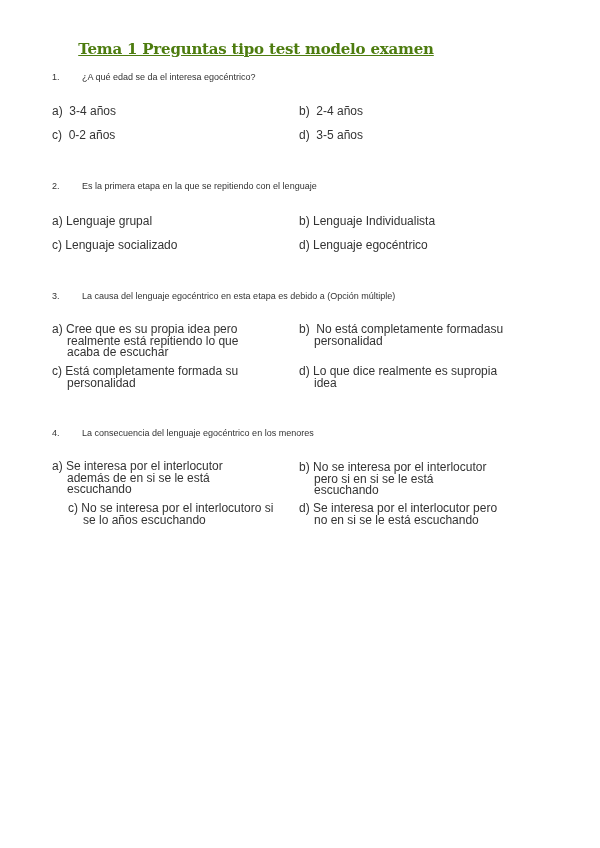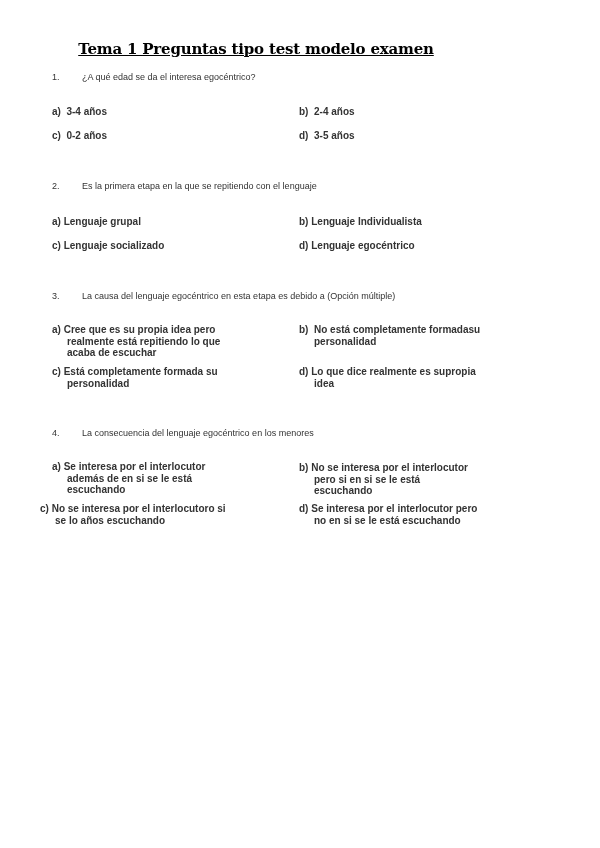--- a/index.html
+++ b/index.html
@@ -3,28 +3,28 @@
   <meta charset="utf-8">
   <style>
     html, body { margin: 0; padding: 0; }
     body {
       width: 600px; height: 848px; background: #ffffff; position: relative; overflow: hidden;
       font-family: "Liberation Sans", sans-serif; color: #222222;
     }
     .title {
       position: absolute; left: 0; width: 512px; top: 40px; text-align: center;
       font-family: "DejaVu Serif", serif; font-size: 15px; font-weight: bold;
-      color: #000000; text-decoration: underline; letter-spacing: -0.2px;
+      color: #4d7c0f; text-decoration: underline; letter-spacing: -0.2px;
     }
     .q {
       position: absolute; left: 52px; font-size: 9px; color: #333;
     }
     .q .num { display: inline-block; width: 30px; }
     .opt {
-      position: absolute; font-size: 10px; color: #333; line-height: 11.5px; font-weight: bold;
+      position: absolute; font-size: 12px; color: #333; line-height: 11.5px;
     }
     .opt .cont { display: block; padding-left: 15px; }
   </style>
 </head>
 <body>
 
 <div class="title">Tema 1 Preguntas tipo test modelo examen</div>
 
 <div class="q" style="top:72px">
   <span class="num">1.</span><span>¿A qué edad se da el interesa egocéntrico?</span>
@@ -85,20 +85,20 @@
 <div class="opt" style="left:52px; top:461px">
   <span>a)</span> <span>Se interesa por el interlocutor</span>
   <span class="cont">además de en si se le está</span>
   <span class="cont">escuchando</span>
 </div>
 <div class="opt" style="left:299px; top:462px">
   <span>b)</span> <span>No se interesa por el interlocutor</span>
   <span class="cont">pero si en si se le está</span>
   <span class="cont">escuchando</span>
 </div>
-<div class="opt" style="left:40px; top:503px">
+<div class="opt" style="left:68px; top:503px">
   <span>c)</span> <span>No se interesa por el interlocutoro si</span>
   <span class="cont">se lo años escuchando</span>
 </div>
 <div class="opt" style="left:299px; top:503px">
   <span>d)</span> <span>Se interesa por el interlocutor pero</span>
   <span class="cont">no en si se le está escuchando</span>
 </div>
 
 </body></html>

